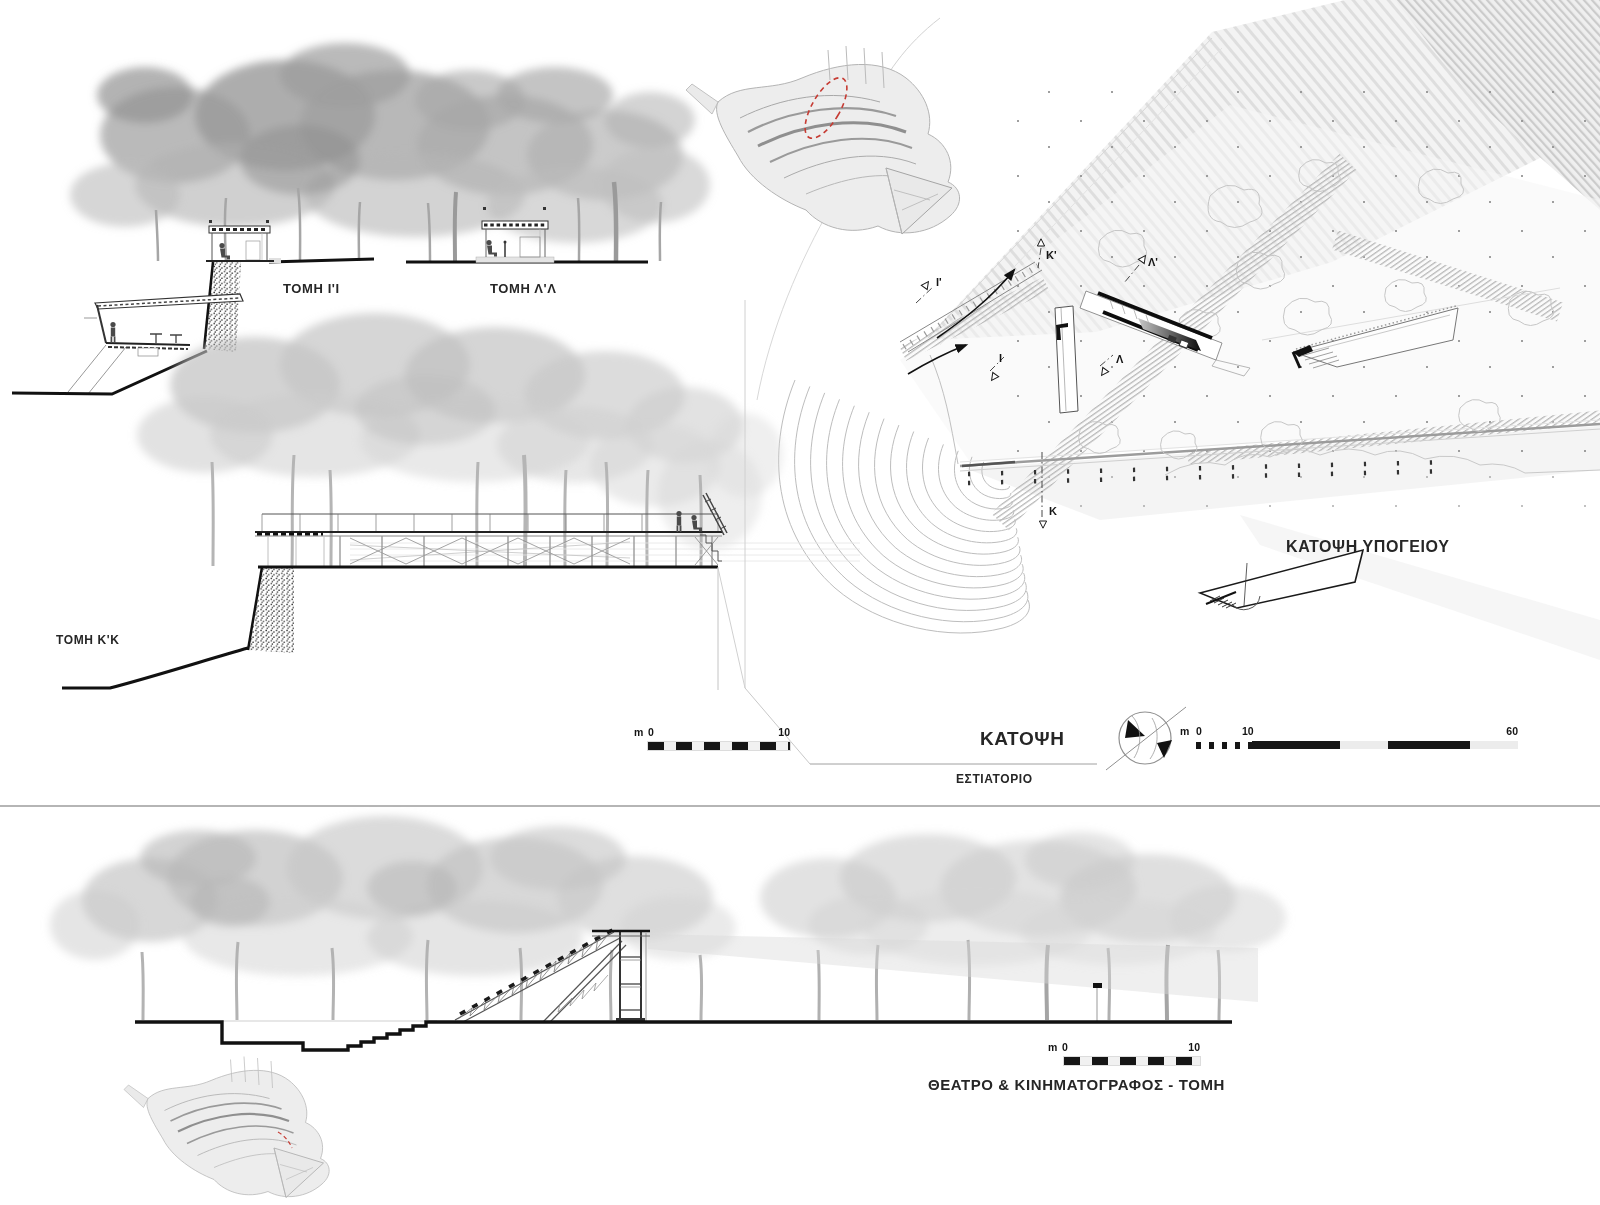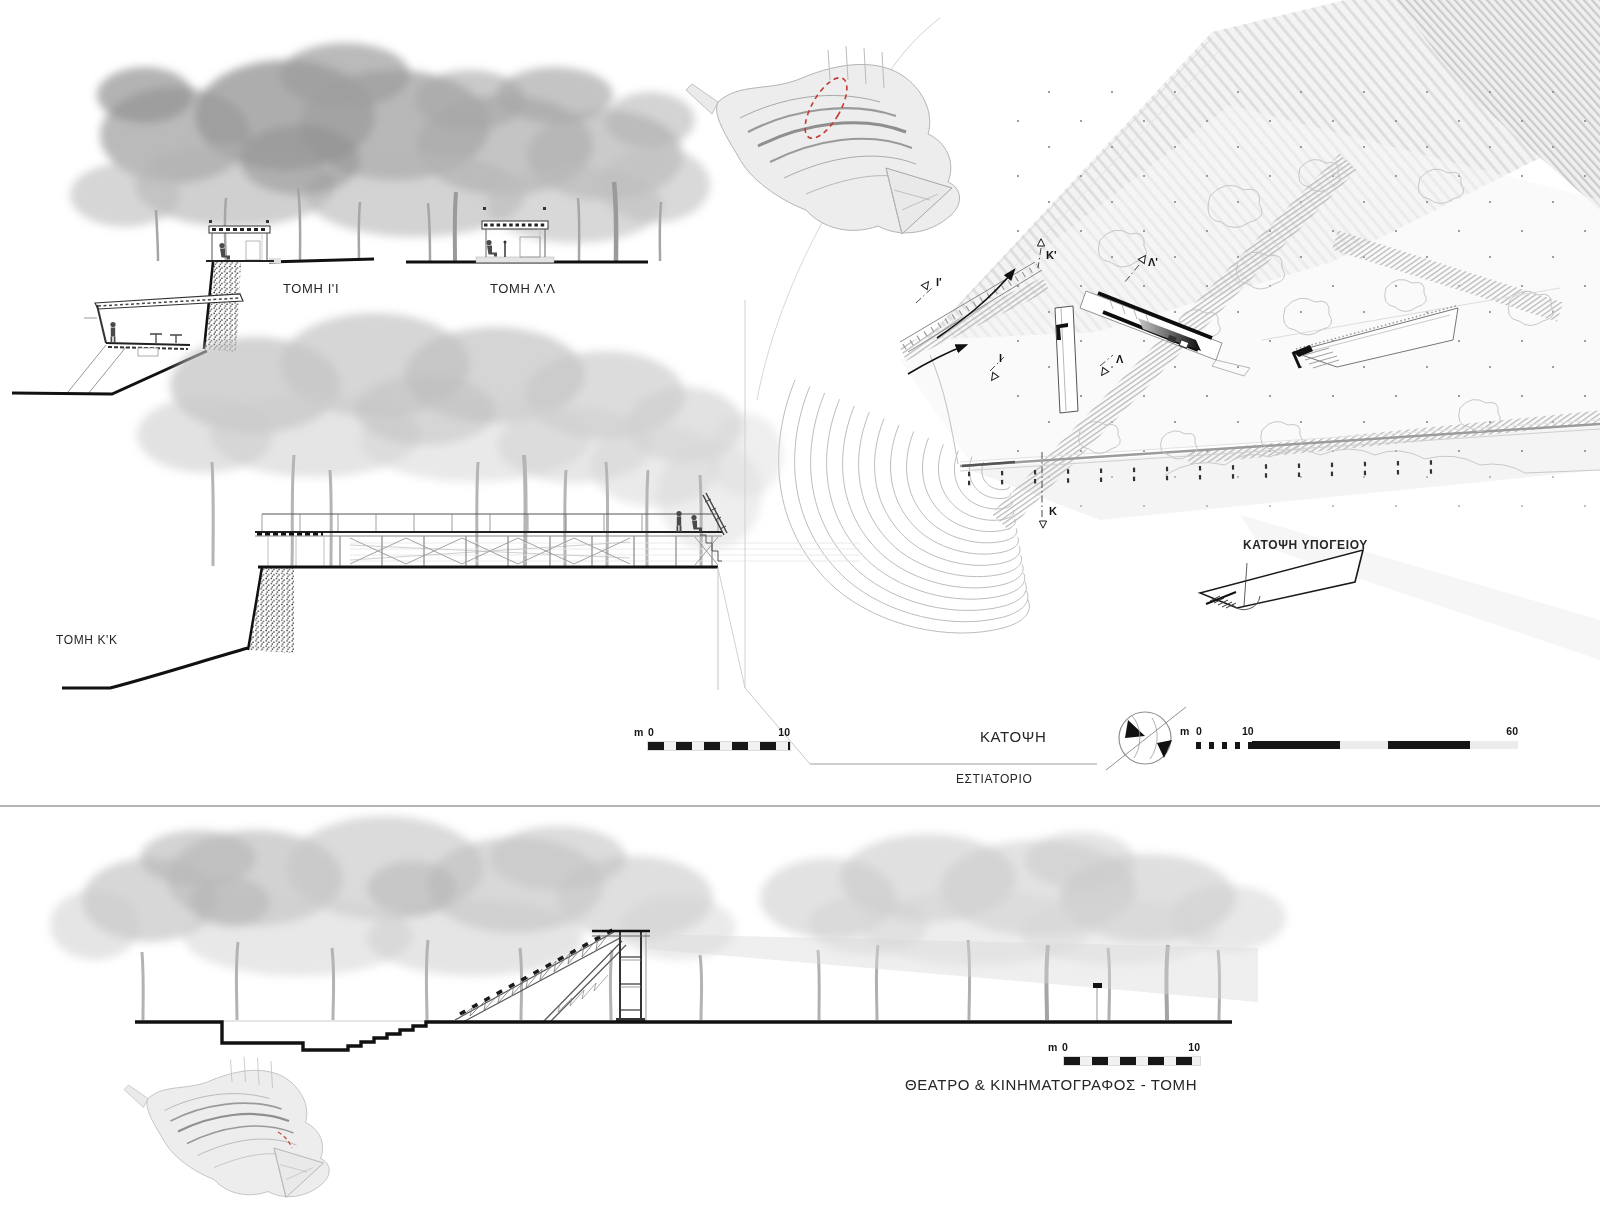--- a/index.html
+++ b/index.html
@@ -1,20 +1,20 @@
 <!DOCTYPE html>
 <html><head>
 <meta charset="utf-8">
 <style>
   *{margin:0;padding:0;box-sizing:border-box}
   html,body{background:#9a9a9a}
   .board{position:relative;width:1600px;height:1205px;background:#ffffff;
          font-family:"Liberation Sans",sans-serif;color:#222;overflow:hidden}
   svg.art{position:absolute;left:0;top:0;width:1600px;height:1205px}
-  .lbl{position:absolute;white-space:nowrap;color:#262626;font-weight:400;letter-spacing:.6px}
+  .lbl{position:absolute;white-space:nowrap;color:#262626;font-weight:700;letter-spacing:.6px}
   .mk{position:absolute;font-size:11px;font-weight:700;color:#141414;white-space:nowrap}
   .scalebar{position:absolute}
   .sb-nums{position:relative;height:12px;font-size:10.5px;font-weight:700;color:#141414}
   .sb-nums span{position:absolute;top:0;line-height:11px}
   .sb-m{left:0}.sb-zero{left:14px}.sb-mid{left:62px}.sb-max{right:0}
   .sb-bar{margin-top:3px;height:8px;display:flex}
   .sb-dash{height:8px;background-color:#f1f1f1;outline:1px solid #dcdcdc;
            background-image:repeating-linear-gradient(90deg,#161616 0 16px,rgba(0,0,0,0) 16px 28px)}
   .seg{height:8px}
   .seg.dot{height:7px;margin-top:.5px;background:repeating-linear-gradient(90deg,#161616 0 5.5px,rgba(0,0,0,0) 5.5px 13px)}
@@ -476,24 +476,24 @@
     </g>
 
     <line x1="222" y1="1021" x2="437" y2="1021" stroke="#cfcfcf"></line>
     <path d="M135,1022 H222 V1043 H303 V1050 H335 L348,1050 L348,1046 L361,1046 L361,1042 L374,1042 L374,1038 L387,1038 L387,1034 L400,1034 L400,1030 L413,1030 L413,1026 L426,1026 L426,1022 L437,1022 H1232" fill="none" stroke="#111" stroke-width="3.4"></path>
   </g>
 </svg>
 
 <div class="lbl" style="left:283px;top:281px;font-size:13px">ΤΟΜΗ Ι'Ι</div>
 <div class="lbl" style="left:490px;top:281px;font-size:13px">ΤΟΜΗ Λ'Λ</div>
 <div class="lbl" style="left:56px;top:633px;font-size:12px">ΤΟΜΗ Κ'Κ</div>
-<div class="lbl" style="left:980px;top:728px;font-size:15px">ΚΑΤΟΨΗ</div>
-<div class="lbl" style="left:1243px;top:538px;font-size:12px;font-weight:600">ΚΑΤΟΨΗ ΥΠΟΓΕΙΟΥ</div>
+<div class="lbl" style="left:980px;top:728px;font-size:19px">ΚΑΤΟΨΗ</div>
+<div class="lbl" style="left:1286px;top:538px;font-size:16px;font-weight:600">ΚΑΤΟΨΗ ΥΠΟΓΕΙΟΥ</div>
 <div class="lbl" style="left:956px;top:772px;font-size:12px">ΕΣΤΙΑΤΟΡΙΟ</div>
-<div class="lbl" style="left:905px;top:1076px;width:320px;text-align:left;font-size:15px">ΘΕΑΤΡΟ &amp; ΚΙΝΗΜΑΤΟΓΡΑΦΟΣ - ΤΟΜΗ</div>
+<div class="lbl" style="left:905px;top:1076px;width:320px;text-align:right;font-size:15px">ΘΕΑΤΡΟ &amp; ΚΙΝΗΜΑΤΟΓΡΑΦΟΣ - ΤΟΜΗ</div>
 
 <span class="mk" style="left:936px;top:276px">Ι'</span>
 <span class="mk" style="left:1046px;top:249px">Κ'</span>
 <span class="mk" style="left:1148px;top:256px">Λ'</span>
 <span class="mk" style="left:999px;top:352px">Ι</span>
 <span class="mk" style="left:1116px;top:353px">Λ</span>
 <span class="mk" style="left:1049px;top:505px">Κ</span>
 
 <div class="scalebar" style="left:634px;top:727px;width:156px">
   <div class="sb-nums">

